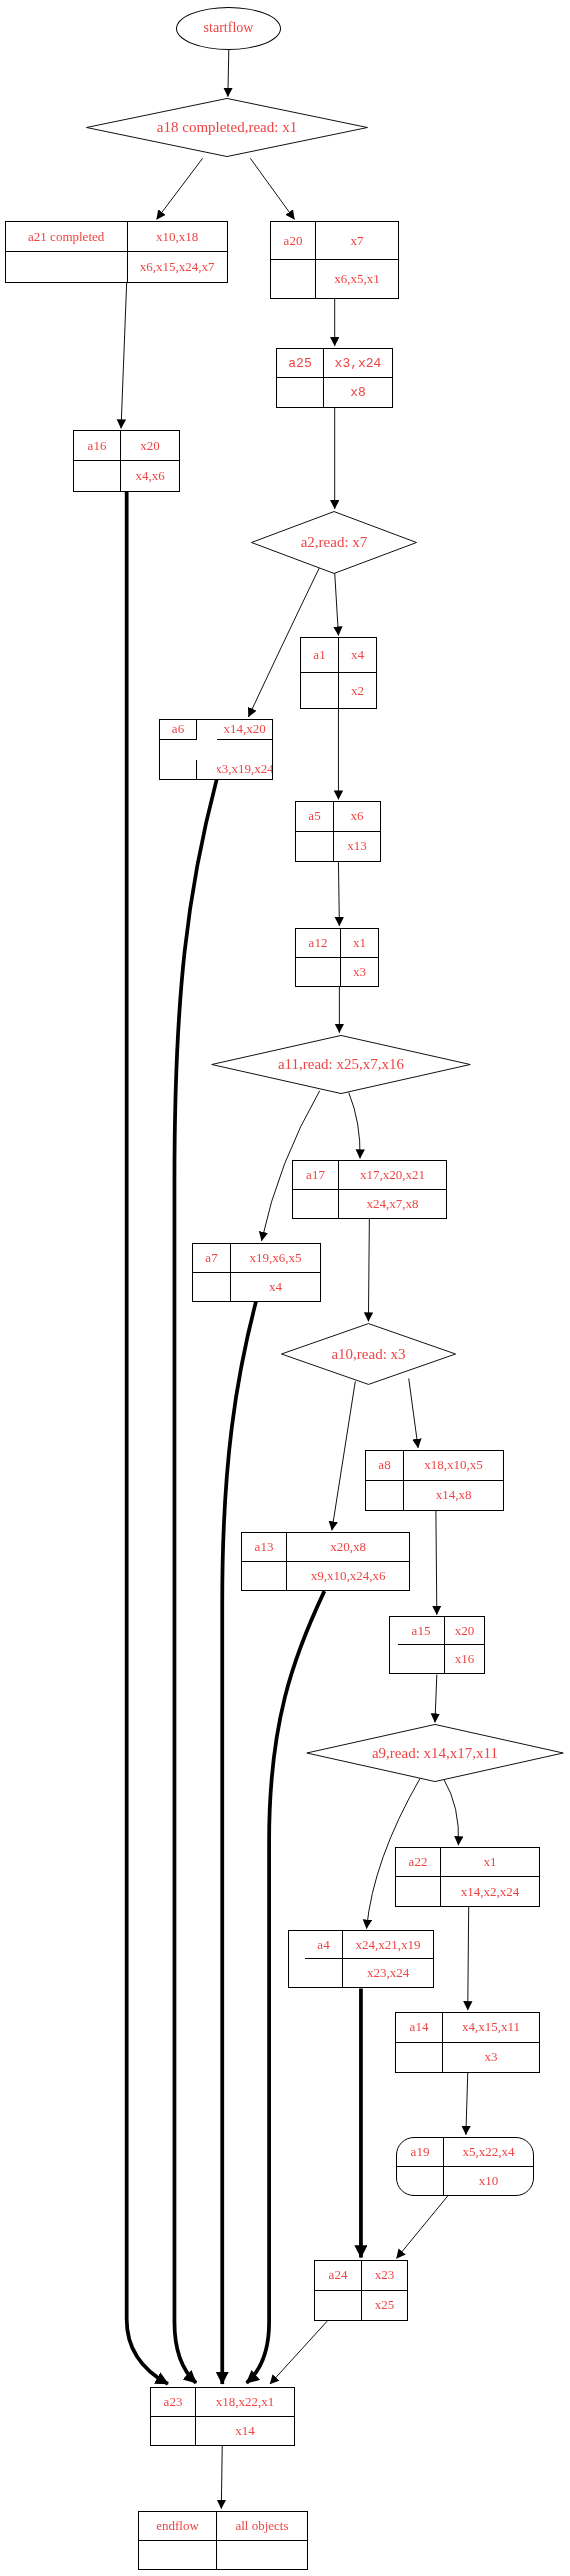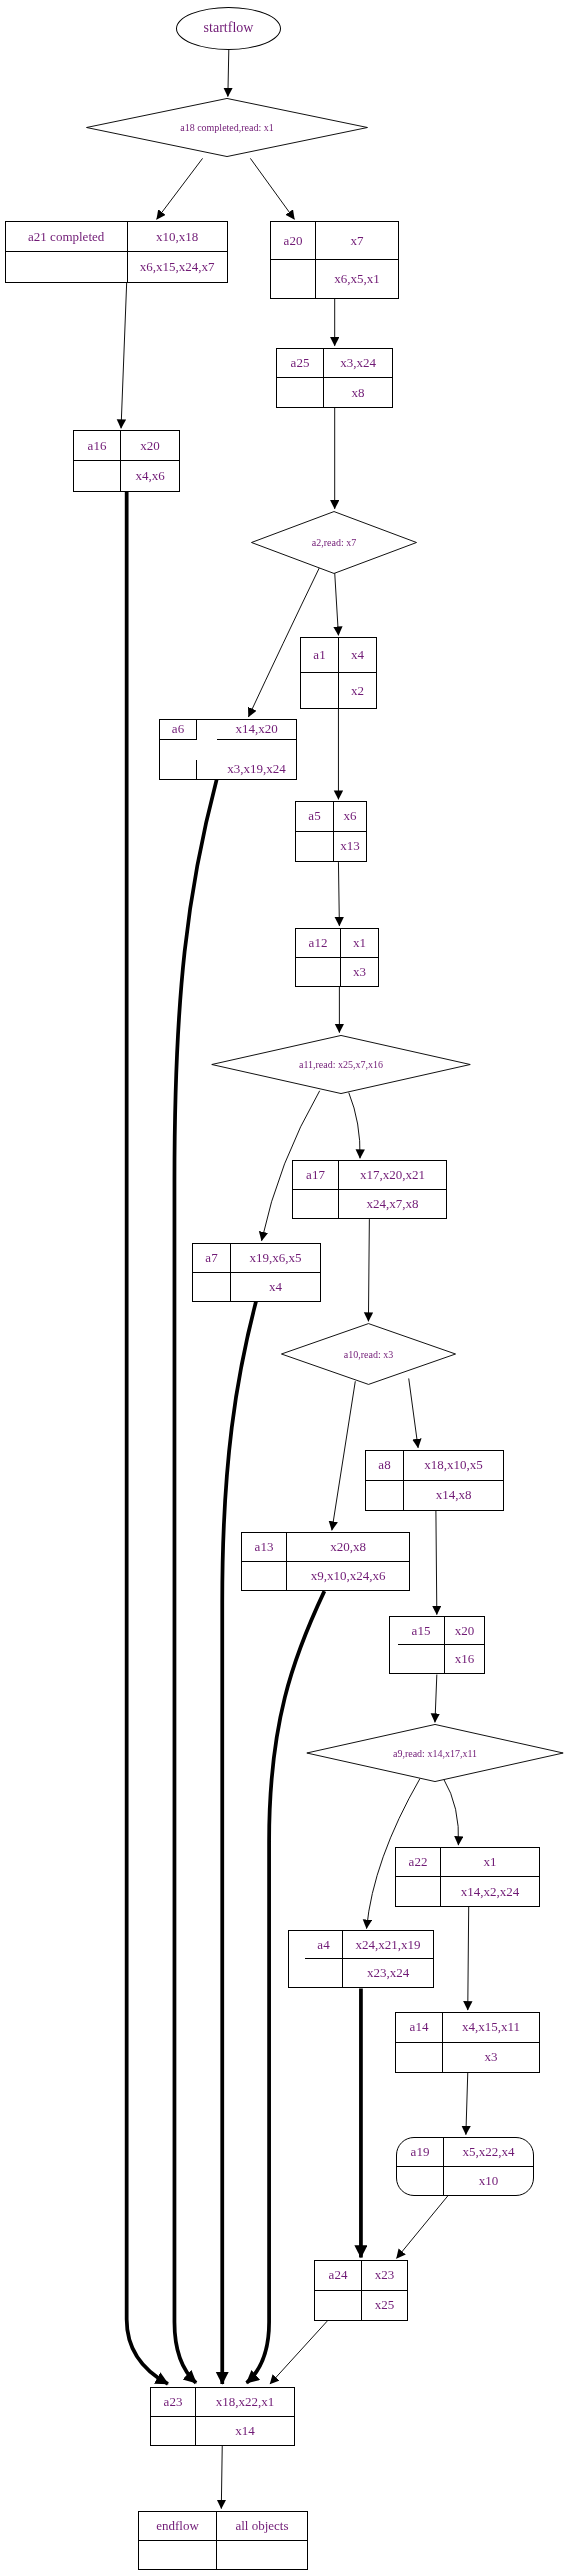--- a/index.html
+++ b/index.html
@@ -2,21 +2,21 @@
 <html style="font-size:15px"><head>
 <meta charset="utf-8">
 <style>
   html, body { margin: 0; padding: 0; background: #ffffff; }
   .canvas {
     position: relative;
     width: 571px;
     height: 2576px;
     background: #ffffff;
     font-family: "Liberation Serif", serif;
-    color: #701a75;
+    color: #ef4444;
     overflow: hidden;
   }
   .edge-layer {
     position: absolute;
     left: 0; top: 0;
     width: 571px; height: 2576px;
   }
   .node { position: absolute; box-sizing: border-box; }
   .ellipse-node {
     border: 0.9px solid #000;
@@ -25,21 +25,21 @@
     display: flex;
     align-items: center;
     justify-content: center;
     font-size: 14px;
   }
   .diamond-node { background: transparent; }
   .diamond-node svg { position: absolute; left: 0; top: 0; }
   .diamond-label {
     position: absolute; inset: 0;
     display: flex; align-items: center; justify-content: center;
-    font-size: 10px;
+    font-size: 15px;
     white-space: nowrap;
   }
   .record {
     border: 0.9px solid #000;
     background: #fff;
     display: grid;
     grid-template-rows: 1fr 1fr;
   }
   .rcell {
     display: flex;
@@ -115,21 +115,21 @@
         <div class="rcell c-top">x10,x18</div>
         <div class="rcell c-empty"></div>
         <div class="rcell c-bottom">x6,x15,x24,x7</div>
       </div>
       <div class="node record" style="left: 270px; top: 221px; width: 129px; height: 78px; grid-template-columns: 45px 1fr;">
         <div class="rcell c-name">a20</div>
         <div class="rcell c-top">x7</div>
         <div class="rcell c-empty"></div>
         <div class="rcell c-bottom">x6,x5,x1</div>
       </div>
-      <div class="node record" style="left: 276px; top: 348px; width: 117px; height: 60px; grid-template-columns: 47px 1fr;">
+      <div class="node record" style="left: 276px; top: 348px; width: 117px; height: 60px; grid-template-columns: 47px 1fr; font-family: Liberation Mono, monospace;">
         <div class="rcell c-name">a25</div>
         <div class="rcell c-top">x3,x24</div>
         <div class="rcell c-empty"></div>
         <div class="rcell c-bottom">x8</div>
       </div>
       <div class="node record" style="left: 73px; top: 430px; width: 107px; height: 62px; grid-template-columns: 47px 1fr;">
         <div class="rcell c-name">a16</div>
         <div class="rcell c-top">x20</div>
         <div class="rcell c-empty"></div>
         <div class="rcell c-bottom">x4,x6</div>
@@ -139,27 +139,27 @@
           <polygon points="88.5,0.5 176.5,33.5 88.5,66.5 0.5,33.5" fill="#ffffff" stroke="#000000" stroke-width="1"></polygon>
         </svg>
         <div class="diamond-label">a2,read: x7</div>
       </div>
       <div class="node record" style="left: 300px; top: 637px; width: 77px; height: 72px; grid-template-columns: 38px 1fr;">
         <div class="rcell c-name">a1</div>
         <div class="rcell c-top">x4</div>
         <div class="rcell c-empty"></div>
         <div class="rcell c-bottom">x2</div>
       </div>
-      <div class="node record" style="left: 159px; top: 719px; width: 138px; height: 61px; grid-template-columns: 37px 1fr; gap: 20px;">
+      <div class="node record" style="left: 159px; top: 719px; width: 114px; height: 61px; grid-template-columns: 37px 1fr; gap: 20px;">
         <div class="rcell c-name">a6</div>
         <div class="rcell c-top">x14,x20</div>
         <div class="rcell c-empty"></div>
         <div class="rcell c-bottom">x3,x19,x24</div>
       </div>
-      <div class="node record" style="left: 295px; top: 801px; width: 72px; height: 61px; grid-template-columns: 38px 1fr;">
+      <div class="node record" style="left: 295px; top: 801px; width: 86px; height: 61px; grid-template-columns: 38px 1fr;">
         <div class="rcell c-name">a5</div>
         <div class="rcell c-top">x6</div>
         <div class="rcell c-empty"></div>
         <div class="rcell c-bottom">x13</div>
       </div>
       <div class="node record" style="left: 295px; top: 928px; width: 84px; height: 59px; grid-template-columns: 45px 1fr;">
         <div class="rcell c-name">a12</div>
         <div class="rcell c-top">x1</div>
         <div class="rcell c-empty"></div>
         <div class="rcell c-bottom">x3</div>

